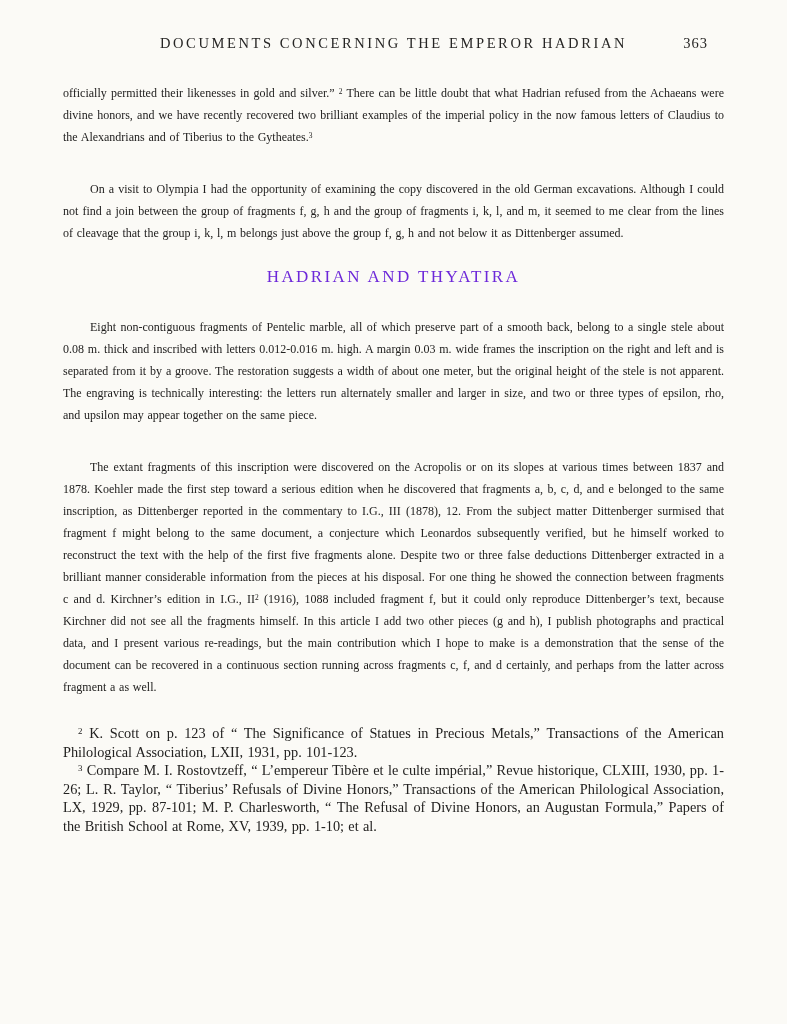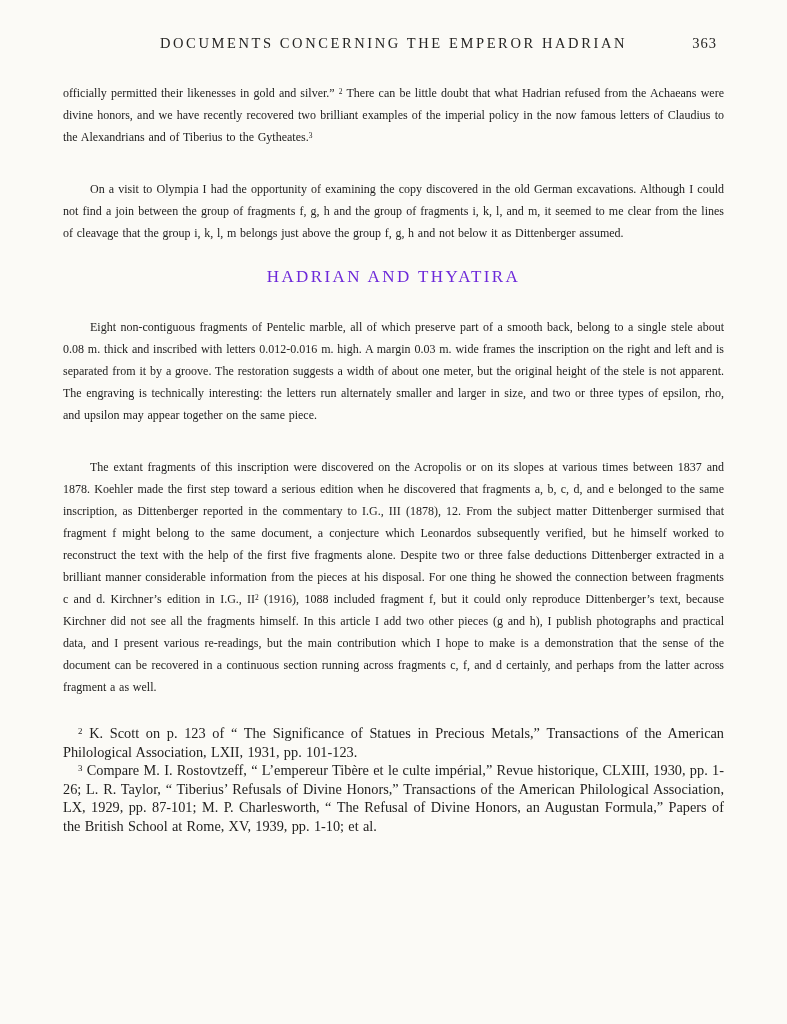--- a/index.html
+++ b/index.html
@@ -24,21 +24,21 @@
     text-align: center;
     font-size: 14.5px;
     line-height: 18px;
     letter-spacing: 2.6px;
     margin-bottom: 26px;
     color: #262524;
     white-space: nowrap;
   }
   .page-num {
     position: absolute;
-    right: 7px;
+    right: 16px;
     top: 0;
     letter-spacing: 1px;
     margin-left: 8px;
   }
   .body-text {
     text-align: justify;
   }
   .para {
     font-size: 12px;
     line-height: 22px;

